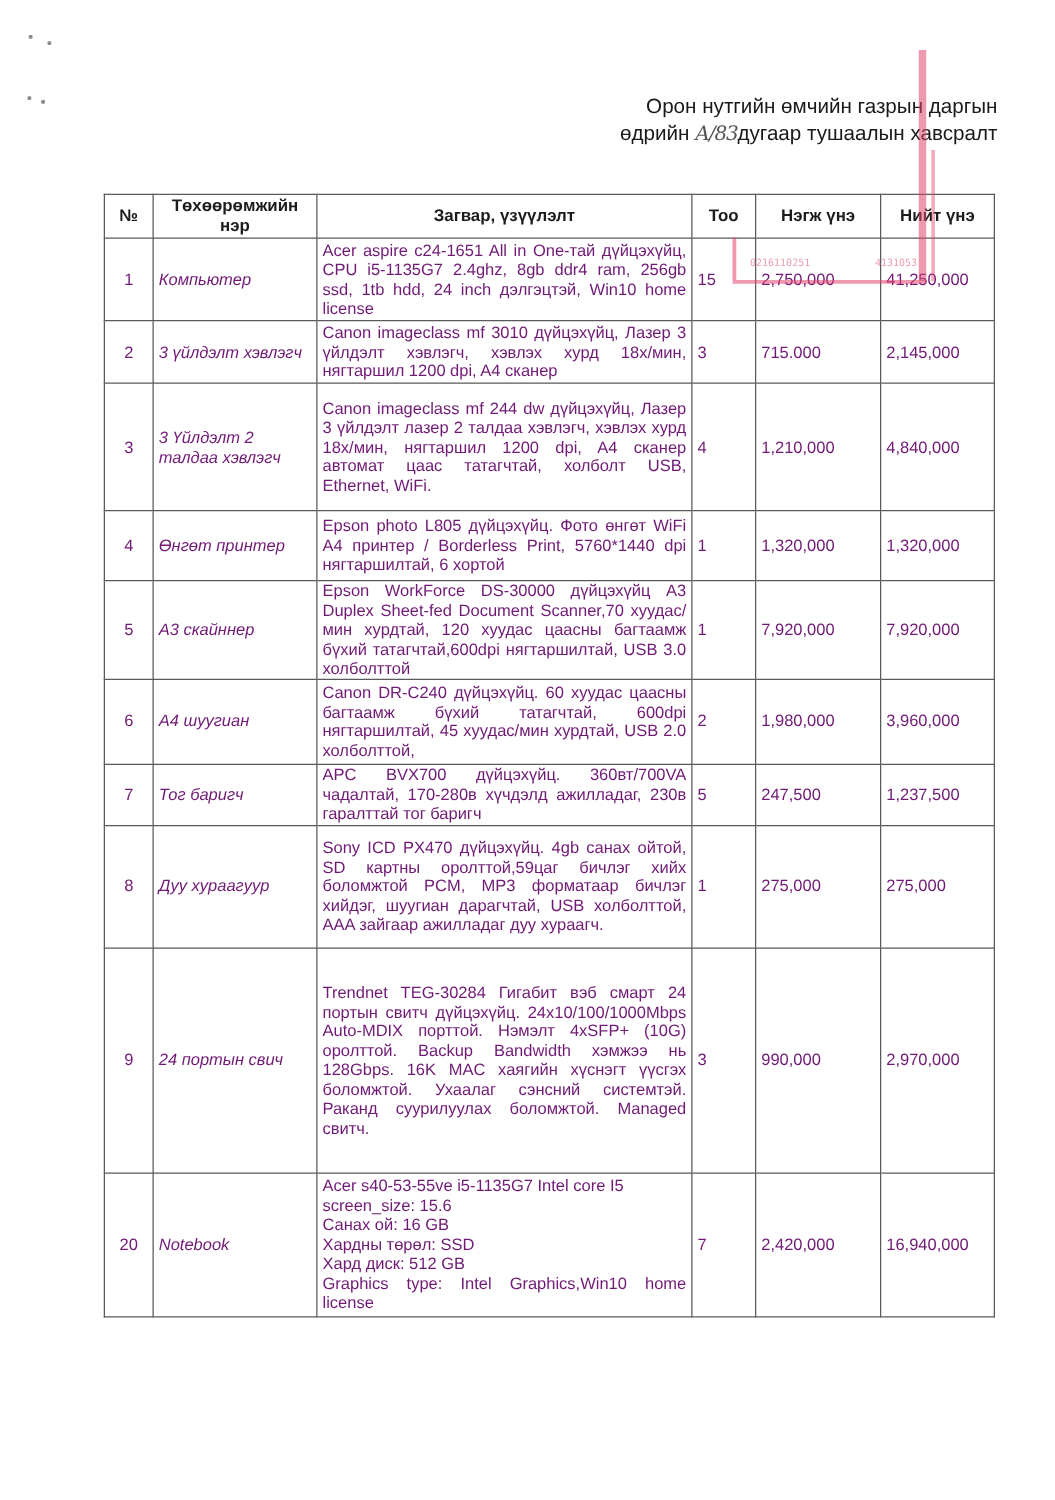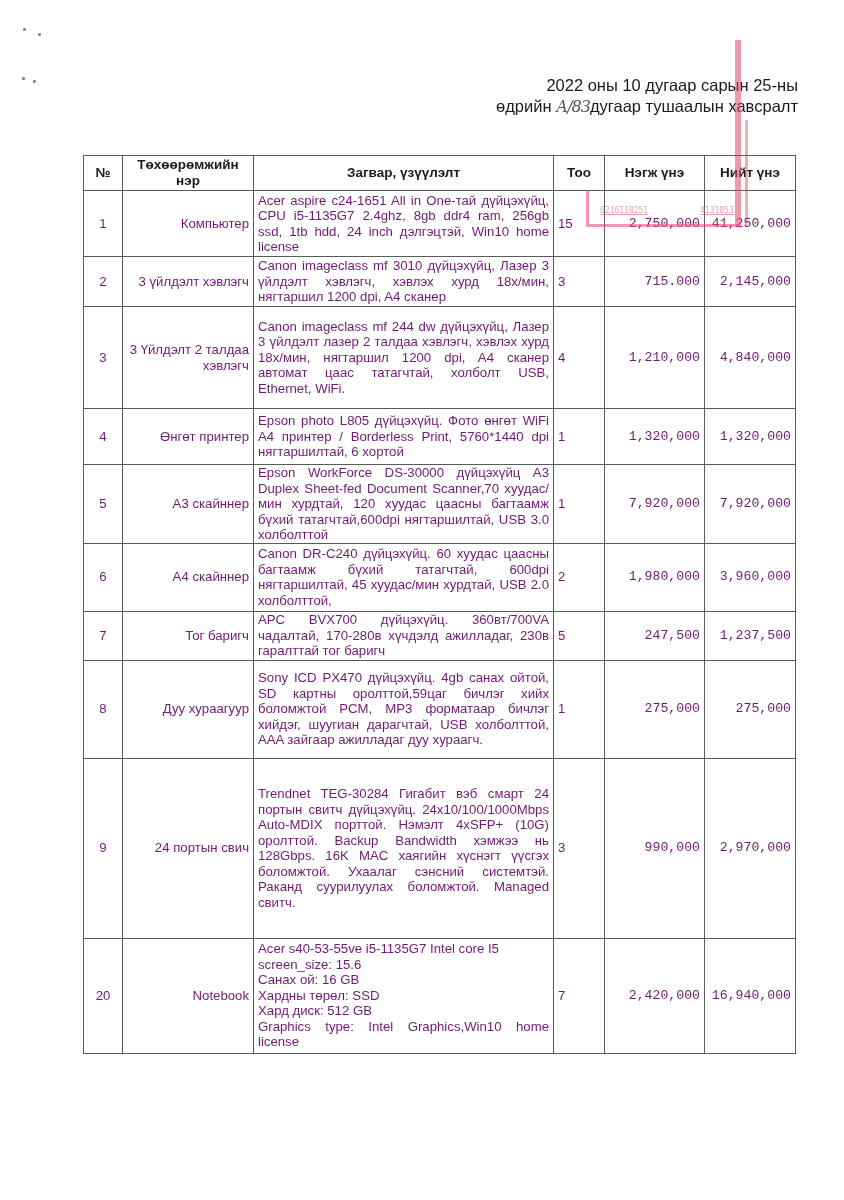--- a/index.html
+++ b/index.html
@@ -20,43 +20,43 @@
   table.equip {
     position: absolute; left: 83px; top: 155px; width: 712px;
     border-collapse: collapse; table-layout: fixed; font-size: 13.2px;
   }
   table.equip th, table.equip td {
     border: 1px solid #5a5a5a; padding: 0 4px; vertical-align: middle;
   }
   table.equip th { font-weight: bold; font-size: 13.5px; height: 34px; text-align: center; line-height: 16px; }
   table.equip td { line-height: 15.5px; color: #701a75; }
   td.num { text-align: center; }
-  td.name { text-align: right; padding-left: 6px; }
+  td.name { text-align: left; padding-left: 6px; font-style: italic; }
   td.spec { text-align: justify; text-align-last: left; padding: 0 6px; }
   td.qty { }
-  td.money { text-align: right; padding-right: 14px; font-family: Liberation Mono, monospace; }
+  td.money { padding-right: 14px; }
   .stamp {
     position: absolute; pointer-events: none;
     border: 3px solid rgba(226,70,110,0.55);
   }
   .stamp-text {
     position: absolute; font-size: 8px; color: rgba(220,90,120,0.6);
-    font-family: "DejaVu Sans Mono", monospace; pointer-events: none; text-decoration: underline;
+    font-family: "DejaVu Sans Mono", monospace; pointer-events: none;
   }
 </style>
 </head>
 <body>
 
 <div class="speck" style="left:23px;top:28px;"></div>
 <div class="speck" style="left:38px;top:33px;"></div>
 <div class="speck" style="left:22px;top:77px;"></div>
 <div class="speck" style="left:33px;top:80px;"></div>
 
 <div class="header-block">
-  <span class="line">2022 оны 10 дугаар сарын 25-ны</span>
+  <span class="line">Орон нутгийн өмчийн газрын даргын</span>
   <span class="line"><span>өдрийн </span><span class="handwritten">А/83</span><span>дугаар тушаалын хавсралт</span></span>
 </div>
 
 <table class="equip">
   <colgroup>
     <col style="width:39px">
       <col style="width:131px">
       <col style="width:300px">
     <col style="width:51px">
       <col style="width:100px">
@@ -108,21 +108,21 @@
     <tr style="height:77px">
       <td class="num">5</td>
       <td class="name">А3 скайннер</td>
       <td class="spec">Epson WorkForce DS-30000 дүйцэхүйц A3 Duplex Sheet-fed Document Scanner,70 хуудас/мин хурдтай, 120 хуудас цаасны багтаамж бүхий татагчтай,600dpi нягтаршилтай, USB 3.0 холболттой</td>
       <td class="qty">1</td>
       <td class="money">7,920,000</td>
       <td class="money">7,920,000</td>
     </tr>
     <tr style="height:68px">
       <td class="num">6</td>
-      <td class="name">А4 скайннер</td>
+      <td class="name">А4 шуугиан</td>
       <td class="spec">Canon DR-C240 дүйцэхүйц. 60 хуудас цаасны багтаамж бүхий татагчтай, 600dpi нягтаршилтай, 45 хуудас/мин хурдтай, USB 2.0 холболттой,</td>
       <td class="qty">2</td>
       <td class="money">1,980,000</td>
       <td class="money">3,960,000</td>
     </tr>
     <tr style="height:49px">
       <td class="num">7</td>
       <td class="name">Тог баригч</td>
       <td class="spec">APC BVX700 дүйцэхүйц. 360вт/700VA чадалтай, 170-280в хүчдэлд ажилладаг, 230в гаралттай тог баригч</td>
       <td class="qty">5</td>

